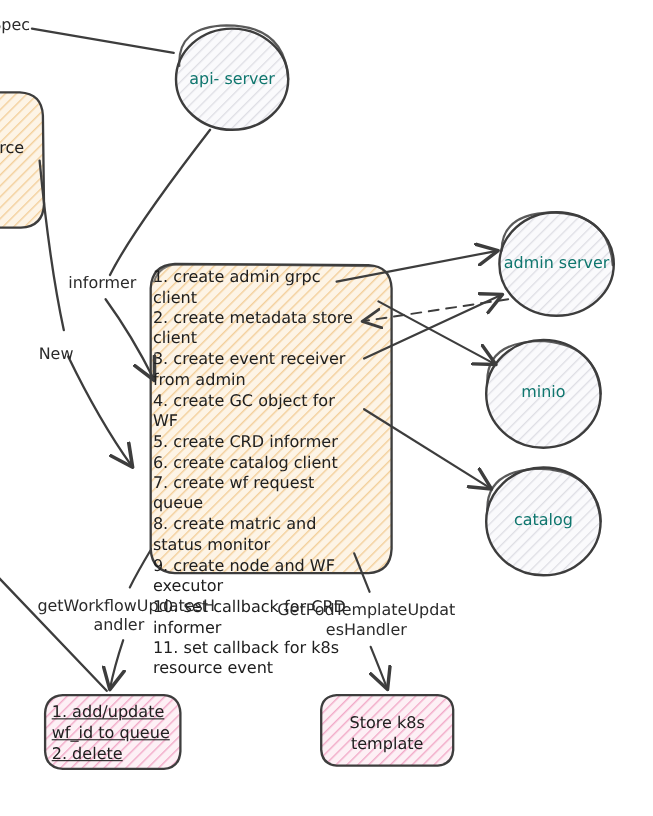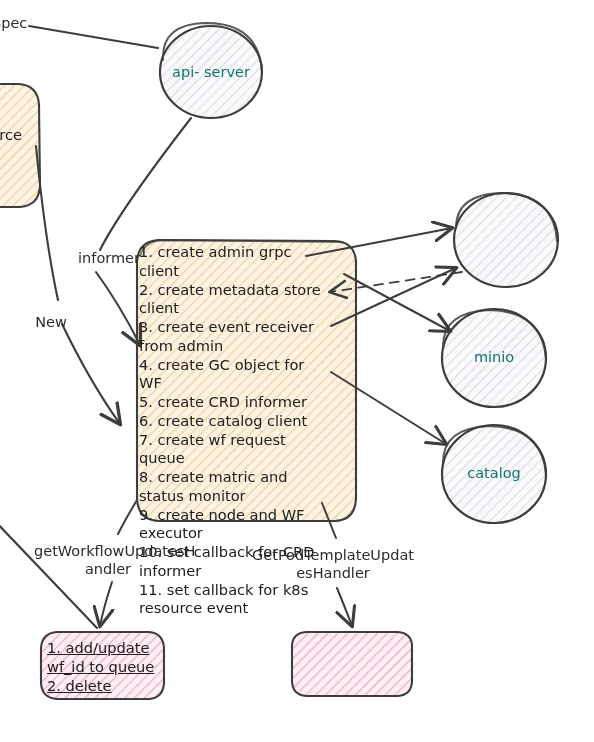--- a/index.html
+++ b/index.html
@@ -151,48 +151,52 @@
     <path d="M 322 503 Q 330 523 336 538" fill="none" stroke="#3d3d3d" stroke-width="2" stroke-linecap="round"></path>
 
     <path d="M 337 588 Q 346 610 352 626" fill="none" stroke="#3d3d3d" stroke-width="2" stroke-linecap="round" marker-end="url(#arw)"></path>
   </svg>
 
   <div class="free-label" style="left:-8px; top:14px; width:46px; text-align:left;">Spec</div>
 
   <div class="node-label circle-label" style="left:161px; top:46px; width:100px; height:54px;">api-
 server</div>
 
+  <div class="node-label circle-label" style="left:456px; top:214px; width:100px; height:54px;">admin
+server</div>
 
   <div class="node-label circle-label" style="left:444px; top:460px; width:100px; height:28px;">catalog</div>
 
   <div class="node-label circle-label" style="left:444px; top:344px; width:100px; height:28px;">minio</div>
 
   <div class="boxtext" style="left:-10px; top:126px; width:44px; text-align:left;">urce
 r</div>
 
   <div class="boxtext" style="left:139px; top:243px; width:185px;">1. create admin grpc client
 2. create metadata store client
 3. create event receiver from admin
 4. create GC object for WF
 5. create CRD informer
 6. create catalog  client
 7. create wf request queue
 8. create matric and status monitor
 9. create node and WF executor
 10. set callback for CRD informer
 11. set callback for k8s resource event</div>
 
-  <div class="free-label" style="left:46px; top:249px; width:94px;text-align:right;">informer</div>
+  <div class="free-label" style="left:46px; top:249px; width:94px;">informer</div>
 
   <div class="free-label" style="left:20px; top:313px; width:62px;">New</div>
 
   <div class="free-label" style="left:34px; top:542px; width:148px;">getWorkflowUpdatesH
 andler</div>
 
   <div class="free-label" style="left:250px; top:546px; width:166px;">GetPodTemplateUpdat
 esHandler</div>
 
   <div class="pinktext" style="left:47px; top:639px; width:120px;text-decoration:underline;">1. add/update
 wf_id to queue
 2. delete</div>
 
+  <div class="pinktext center" style="left:296px; top:649px; width:112px;">Store k8s
+template</div>
 
 </div>
 
 </body></html>

